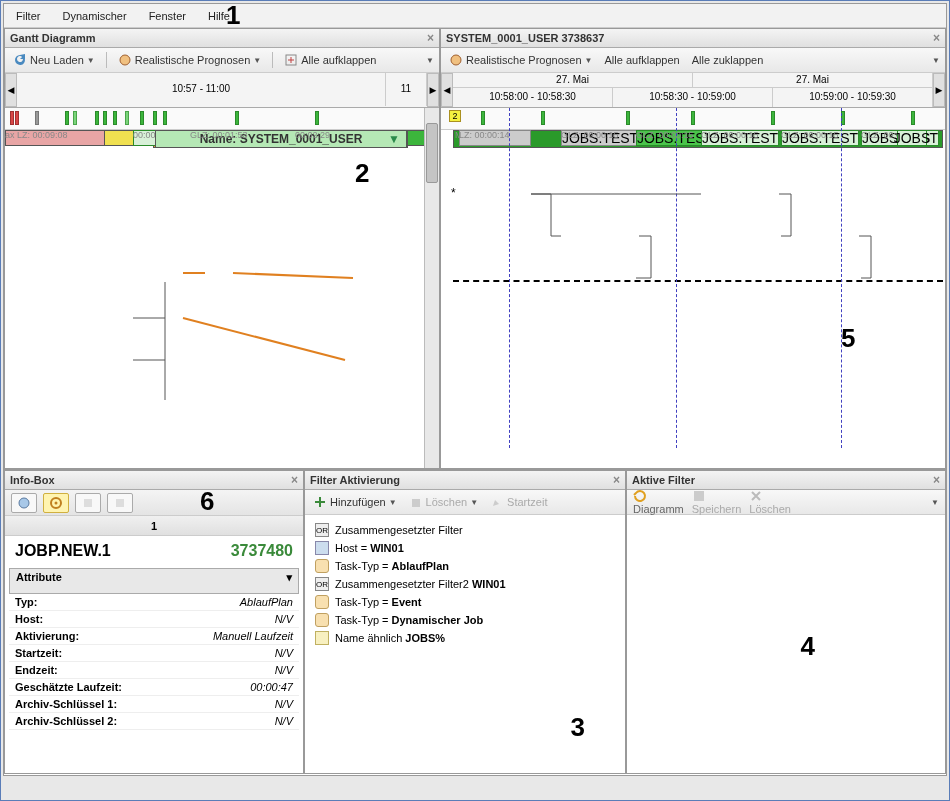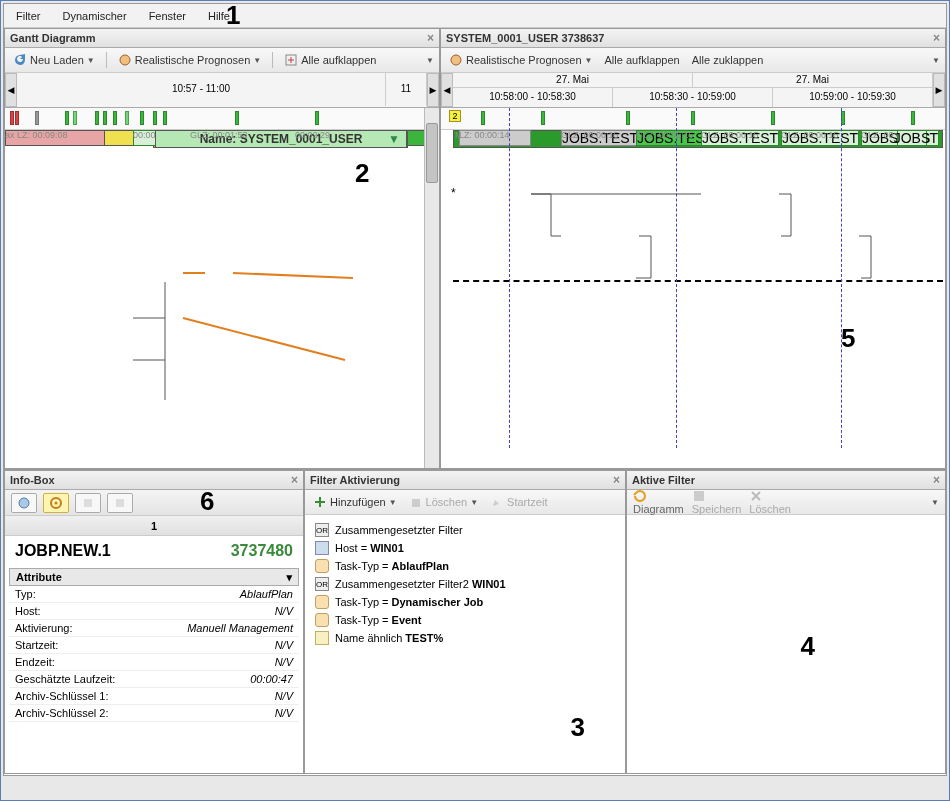--- a/index.html
+++ b/index.html
@@ -63,24 +63,24 @@
 .scrollbar-v .thumb { position: absolute; left: 1px; right: 1px; top: 15px; height: 60px; background: #c4c4c4; border: 1px solid #999; border-radius: 2px; }
 
 
 .infobox { width: 300px; }
 .infobox-toolbar { height: 26px; background: linear-gradient(to bottom,#f4f4f4,#e4e4e4); border-bottom: 1px solid #ccc; display: flex; align-items: center; gap: 6px; padding: 0 6px; position: relative; }
 .ib-tab { width: 26px; height: 20px; border: 1px solid #aaa; background: #f8f8f8; display: flex; align-items: center; justify-content: center; border-radius: 2px; cursor: pointer; }
 .ib-tab.active { background: #fff4b0; border-color: #d0b040; }
 .infobox-nav { height: 20px; background: linear-gradient(to bottom,#f0f0f0,#e0e0e0); border-bottom: 1px solid #ccc; display: flex; align-items: center; justify-content: center; font-size: 11px; font-weight: bold; }
 .infobox-title { display: flex; justify-content: space-between; padding: 6px 10px; font-size: 16px; font-weight: bold; }
 .infobox-title .id { color: #3a8a3a; }
-.attr-header { height: 18px; background: #e8e8e8; border: 1px solid #aaa; padding: 2px 6px; font-weight: bold; display: flex; justify-content: space-between; margin: 2px 4px 0 4px; }
+.attr-header { height: 26px; background: #e8e8e8; border: 1px solid #aaa; padding: 2px 6px; font-weight: bold; display: flex; justify-content: space-between; margin: 2px 4px 0 4px; }
 .attr-rows { padding: 0 4px; }
 .attr-row { display: flex; justify-content: space-between; padding: 2px 6px; border-bottom: 1px solid #eee; font-size: 11px; }
-.attr-row .k { font-weight: normal; }
+.attr-row .k { font-weight: bold; }
 .attr-row .v { font-style: italic; }
 
 .filter-panel { flex: 1; }
 .filter-list { padding: 6px 10px; }
 .filter-item { display: flex; align-items: center; gap: 6px; padding: 2px 0; font-size: 11px; }
 .f-icon { width: 14px; height: 14px; display: inline-block; }
 .f-icon.person { background: radial-gradient(#f0c080,#c08040); border-radius: 50%; }
 .f-icon.or { background: #eee; border: 1px solid #888; font-size:8px; display:flex;align-items:center;justify-content:center; }
 .f-icon.host { background: #cde; border: 1px solid #88a; }
 .f-icon.type { background: #f8e0b0; border: 1px solid #c0a060; border-radius:3px; }
@@ -380,21 +380,21 @@
               <div class="attr-row">
                 <span class="k">Typ:</span>
                 <span class="v">AblaufPlan</span>
               </div>
               <div class="attr-row">
                 <span class="k">Host:</span>
                 <span class="v">N/V</span>
               </div>
               <div class="attr-row">
                 <span class="k">Aktivierung:</span>
-                <span class="v">Manuell Management</span>
+                <span class="v">Manuell Laufzeit</span>
               </div>
               <div class="attr-row">
                 <span class="k">Startzeit:</span>
                 <span class="v">N/V</span>
               </div>
               <div class="attr-row">
                 <span class="k">Endzeit:</span>
                 <span class="v">N/V</span>
               </div>
               <div class="attr-row">
@@ -451,29 +451,29 @@
               <div class="filter-item">
                 <span class="f-icon type"></span>
                 <span>Task-Typ = <b>AblaufPlan</b></span>
               </div>
               <div class="filter-item">
                 <span class="f-icon or">OR</span>
                 <span>Zusammengesetzter Filter2 <b>WIN01</b></span>
               </div>
               <div class="filter-item">
                 <span class="f-icon type"></span>
+                <span>Task-Typ = <b>Event</b></span>
+              </div>
+              <div class="filter-item">
+                <span class="f-icon type"></span>
                 <span>Task-Typ = <b>Dynamischer Job</b></span>
               </div>
               <div class="filter-item">
-                <span class="f-icon type"></span>
-                <span>Task-Typ = <b>Event</b></span>
-              </div>
-              <div class="filter-item">
                 <span class="f-icon name"></span>
-                <span>Name ähnlich <b>TEST%</b></span>
+                <span>Name ähnlich <b>JOBS%</b></span>
               </div>
             </div>
           <span class="annotation" style="right:40px;bottom:30px">3</span>
         </div>
 
         <div class="panel active-filter">
           <div class="panel-header">
             <span>Aktive Filter</span>
             <span class="close-x">×</span>
           </div>

